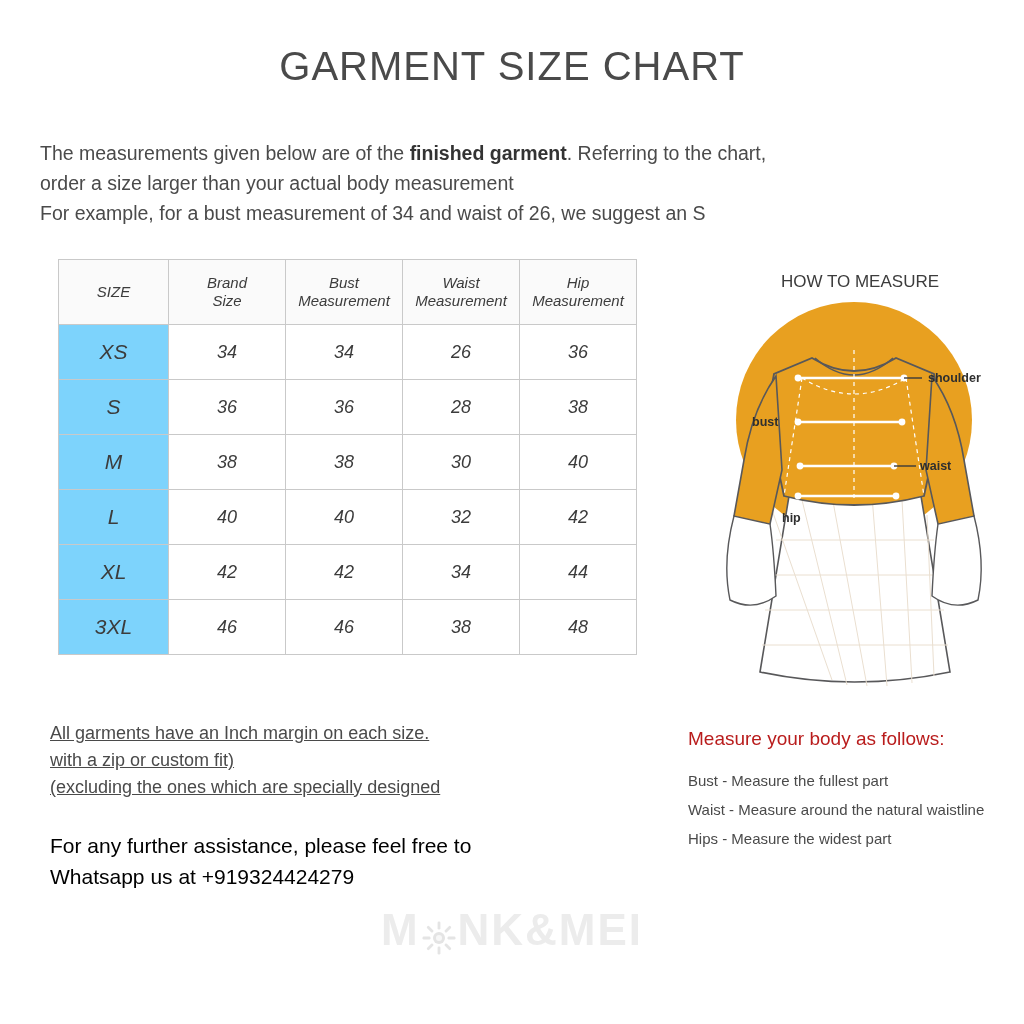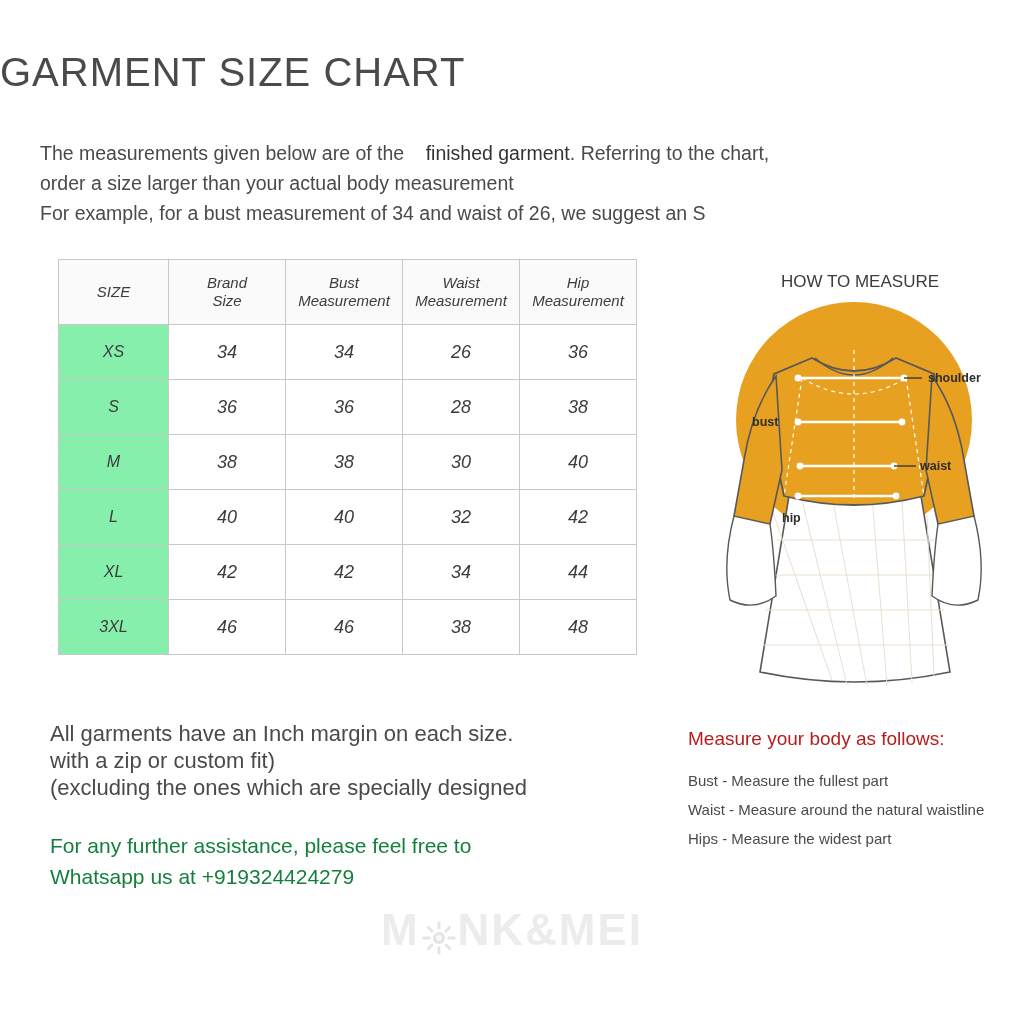--- a/index.html
+++ b/index.html
@@ -18,41 +18,41 @@
 
   .page {
     position: relative;
     width: 1024px;
     height: 1024px;
   }
 
   
   .title {
     position: absolute;
-    top: 50px;
+    top: 44px;
     left: 0;
     width: 1024px;
-    text-align: left;
+    text-align: center;
     font-size: 40px;
     letter-spacing: 1px;
     color: #4a4a4a;
     font-weight: 400;
   }
 
   
   .intro {
     position: absolute;
     top: 138px;
     left: 40px;
     width: 950px;
     font-size: 19.5px;
     line-height: 30px;
     color: #4a4a4a;
   }
-  .intro b { font-weight: normal; color: #333; margin-left: 16px; }
+  .intro b { font-weight: bold; color: #333; }
 
   
   .table-wrap {
     position: absolute;
     top: 259px;
     left: 58px;
     width: 578px;
     font-style: italic;
   }
   table.size-chart {
@@ -71,47 +71,48 @@
     height: 62px;
     font-size: 15px;
     line-height: 18px;
     background: #fafafa;
   }
   table.size-chart tbody td {
     height: 52px;
     font-size: 18px;
   }
   table.size-chart tbody td.sizecol {
-    font-size: 16px;
-    background: #86efac;
+    font-size: 21px;
+    background: #7dd3fc;
   }
   table.size-chart col.c0 { width: 110px; }
   table.size-chart col.c1 { width: 117px; }
   table.size-chart col.c2 { width: 117px; }
   table.size-chart col.c3 { width: 117px; }
   table.size-chart col.c4 { width: 117px; }
 
   
   .notes {
     position: absolute;
     top: 720px;
     left: 50px;
     width: 560px;
-    font-size: 22px;
+    font-size: 18px;
     line-height: 27px;
     color: #4a4a4a;
+    text-decoration: underline;
   }
   .assistance {
     position: absolute;
     top: 830px;
     left: 50px;
     width: 580px;
     font-size: 21px;
     line-height: 31px;
-    color: #15803d;
+    color: #000000;
   }
 
   
   .how-title {
     position: absolute;
     top: 272px;
     left: 680px;
     width: 360px;
     text-align: center;
     font-size: 17px;

